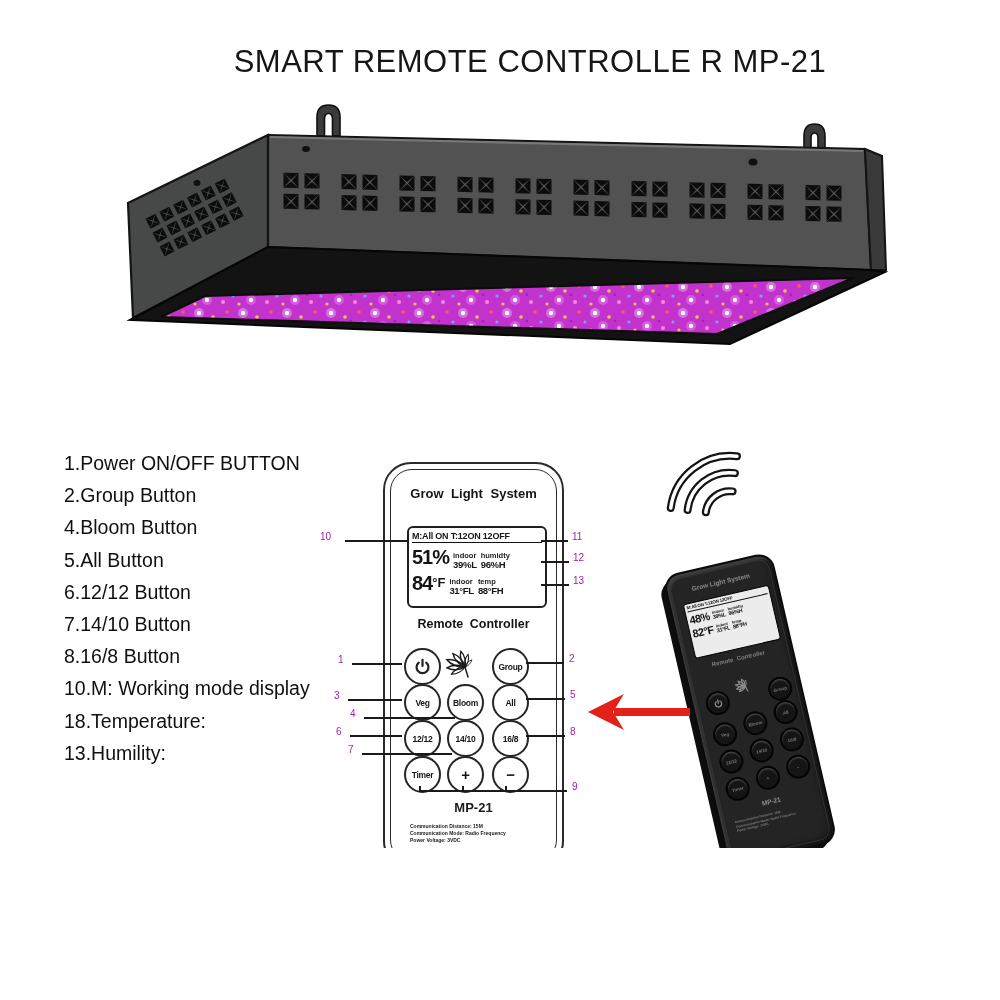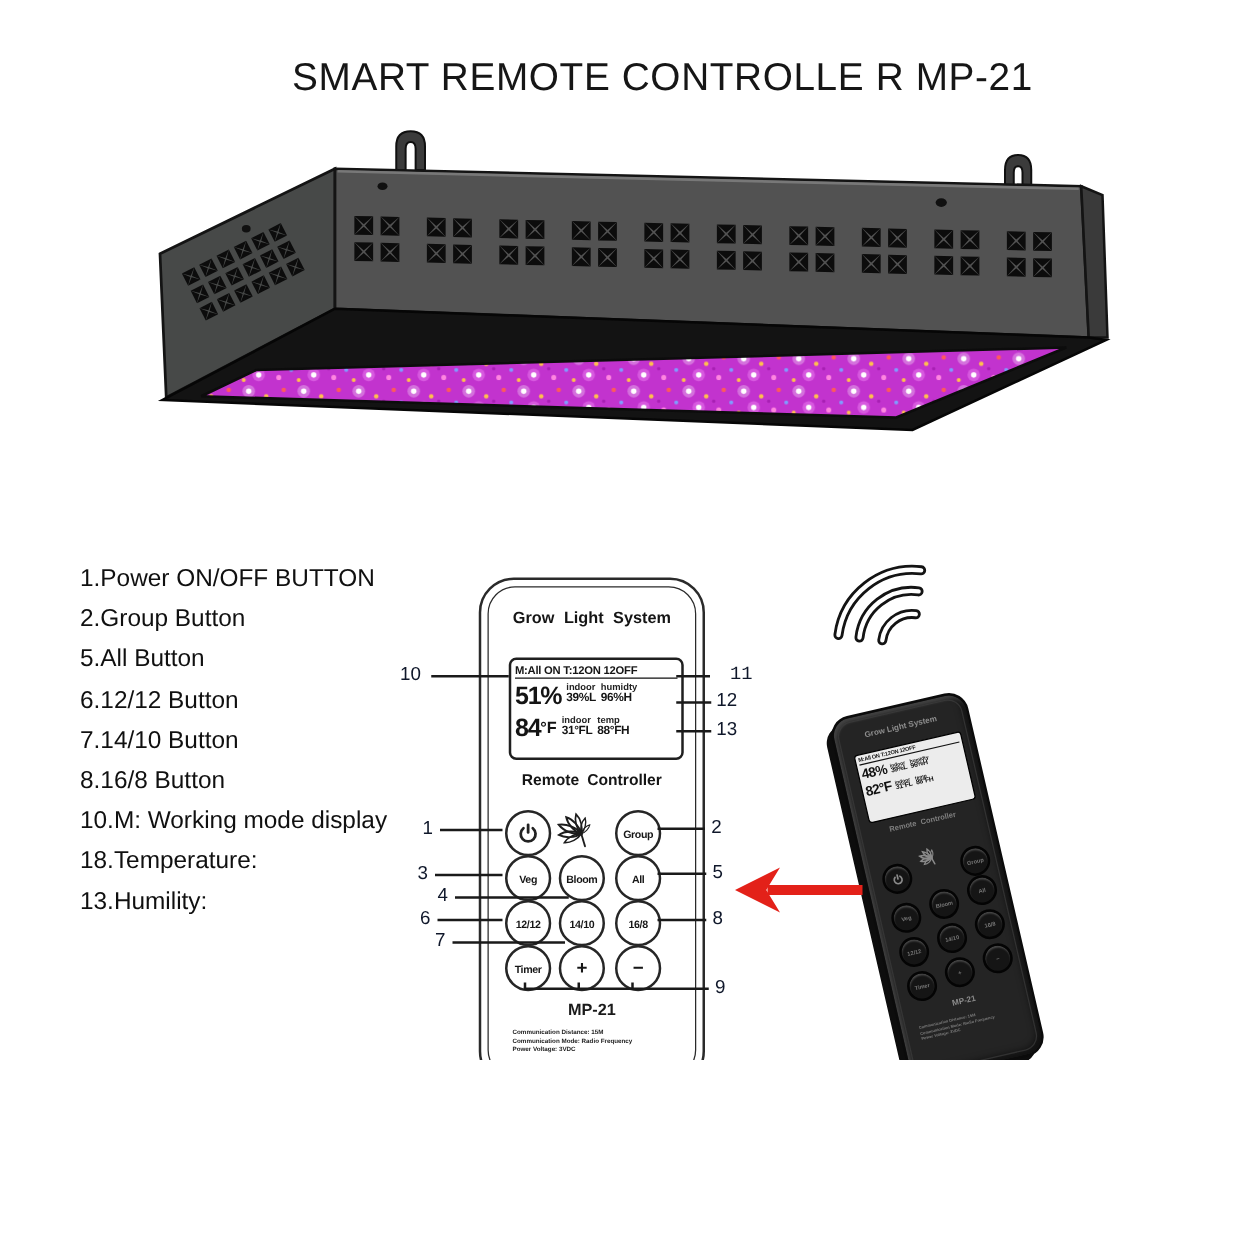--- a/index.html
+++ b/index.html
@@ -16,40 +16,40 @@
   
   #cremote{position:absolute;left:383px;top:462px;width:177px;height:403px;background:#fff;
            border:2.5px solid #2a2a2a;border-radius:28px;z-index:2;}
   #cremote .bezel{position:absolute;inset:5px;border:1.5px solid #2a2a2a;border-radius:22px;pointer-events:none;}
   .cr-brand{position:absolute;left:0;right:0;top:22px;text-align:center;font-weight:bold;
             font-size:13px;word-spacing:4px;color:#151515;}
   .cr-lcd{position:absolute;left:22px;top:62px;width:130px;height:76px;border:2px solid #1f1f1f;
           border-radius:6px;padding:1px 3px;box-sizing:content-box;}
   .lcd-row1{font-size:9px;font-weight:bold;white-space:nowrap;letter-spacing:-.2px;
             border-bottom:1.5px solid #111;padding:2px 0 1px 0;color:#161616;}
-  .lcd-row{display:flex;align-items:flex-start;gap:4px;margin-top:3px;}
+  .lcd-row{display:flex;align-items:flex-end;gap:4px;margin-top:3px;}
   .lcd-big{font-size:20px;font-weight:bold;letter-spacing:-1px;color:#141414;white-space:nowrap;}
   .lcd-unit{font-size:13px;vertical-align:3px;letter-spacing:0;}
   .lcd-col{display:flex;flex-direction:column;line-height:8.5px;}
   .lcd-col span{font-size:7.5px;font-weight:bold;color:#222;}
   .lcd-col b{font-size:9.5px;letter-spacing:-.3px;color:#141414;}
   .cr-sub{position:absolute;left:0;right:0;top:153px;text-align:center;font-weight:bold;
           font-size:12.5px;word-spacing:3px;color:#151515;}
   .cbtn{position:absolute;width:33px;height:33px;border:2.5px solid #262626;border-radius:50%;
         background:#fff;display:flex;align-items:center;justify-content:center;
         font-weight:bold;font-size:8.5px;letter-spacing:-.3px;color:#161616;}
   .cbtn.sym{font-size:15px;}
   #leafC{position:absolute;left:57px;top:176px;}
   .cr-model{position:absolute;left:0;right:0;top:336px;text-align:center;font-weight:bold;
             font-size:13px;color:#1a1a1a;}
   .cr-fine{position:absolute;left:25px;top:359px;font-size:5px;line-height:7px;font-weight:bold;color:#222;}
   
   .cline{position:absolute;height:1.6px;background:#1a1a1a;z-index:5;}
   .cstub{position:absolute;width:1.6px;background:#1a1a1a;z-index:5;}
-  .cnum{position:absolute;font-size:15px;color:#0f172a;z-index:5;}
+  .cnum{position:absolute;font-size:10px;color:#a21caf;z-index:5;}
   
   #wifi{position:absolute;left:648px;top:442px;z-index:1;}
   #redarrow{position:absolute;left:588px;top:692px;z-index:4;}
   
   #mremote{position:absolute;left:694px;top:560px;width:108px;height:294px;background:#242424;
            border:2px solid #0b0b0b;border-radius:16px;transform:rotate(-13deg);
            box-shadow:-6px 5px 0 -1px #0d0d0d, inset 2px 3px 3px rgba(255,255,255,.14),
                       inset -3px -4px 6px rgba(0,0,0,.55);z-index:3;}
   #mremote .mbezel{position:absolute;inset:3px;border:1.5px solid #3c3c3c;border-radius:12px;opacity:.7;}
   .m-brand{position:absolute;left:0;right:0;top:13px;text-align:center;font-size:6.5px;
@@ -157,20 +157,21 @@
         <use href="#pw" x="105" y="42"></use>
     </g>
 
     <polygon points="163,147 766,170 780,172 625,244 25,220" fill="#131313" stroke="#060606" stroke-width="2"></polygon>
     <polygon points="100,196 748,178 612,234 56,217" fill="url(#led)" stroke="#0c0c0c" stroke-width="2"></polygon>
   </svg>
 
   <div id="features">
     <div class="feature">1.Power ON/OFF BUTTON</div>
     <div class="feature">2.Group Button</div>
+    <div class="feature">4.Bloom Button</div>
     <div class="feature">5.All Button</div>
     <div class="feature">6.12/12 Button</div>
     <div class="feature">7.14/10 Button</div>
     <div class="feature">8.16/8 Button</div>
     <div class="feature">10.M: Working mode display</div>
     <div class="feature">18.Temperature:</div>
     <div class="feature">13.Humility:</div>
   </div>
 
   <div id="cremote">
@@ -252,21 +253,21 @@
   <div class="cline" style="left:348px;top:699px;width:54px;"></div>
   <span class="cnum" style="left:334px;top:690px;">3</span>
   <div class="cline" style="left:364px;top:717px;width:91px;"></div>
   <span class="cnum" style="left:350px;top:708px;">4</span>
   <div class="cline" style="left:350px;top:735px;width:52px;"></div>
   <span class="cnum" style="left:336px;top:726px;">6</span>
   <div class="cline" style="left:362px;top:753px;width:90px;"></div>
   <span class="cnum" style="left:348px;top:744px;">7</span>
 
   <div class="cline" style="left:541px;top:540px;width:27px;"></div>
-  <span class="cnum" style="left:584px;top:531px;font-family:Liberation Mono, monospace;">11</span>
+  <span class="cnum" style="left:572px;top:531px;">11</span>
   <div class="cline" style="left:541px;top:561px;width:28px;"></div>
   <span class="cnum" style="left:573px;top:552px;">12</span>
   <div class="cline" style="left:541px;top:584px;width:28px;"></div>
   <span class="cnum" style="left:573px;top:575px;">13</span>
   <div class="cline" style="left:526px;top:662px;width:38px;"></div>
   <span class="cnum" style="left:569px;top:653px;">2</span>
   <div class="cline" style="left:526px;top:698px;width:39px;"></div>
   <span class="cnum" style="left:570px;top:689px;">5</span>
   <div class="cline" style="left:526px;top:735px;width:39px;"></div>
   <span class="cnum" style="left:570px;top:726px;">8</span>

